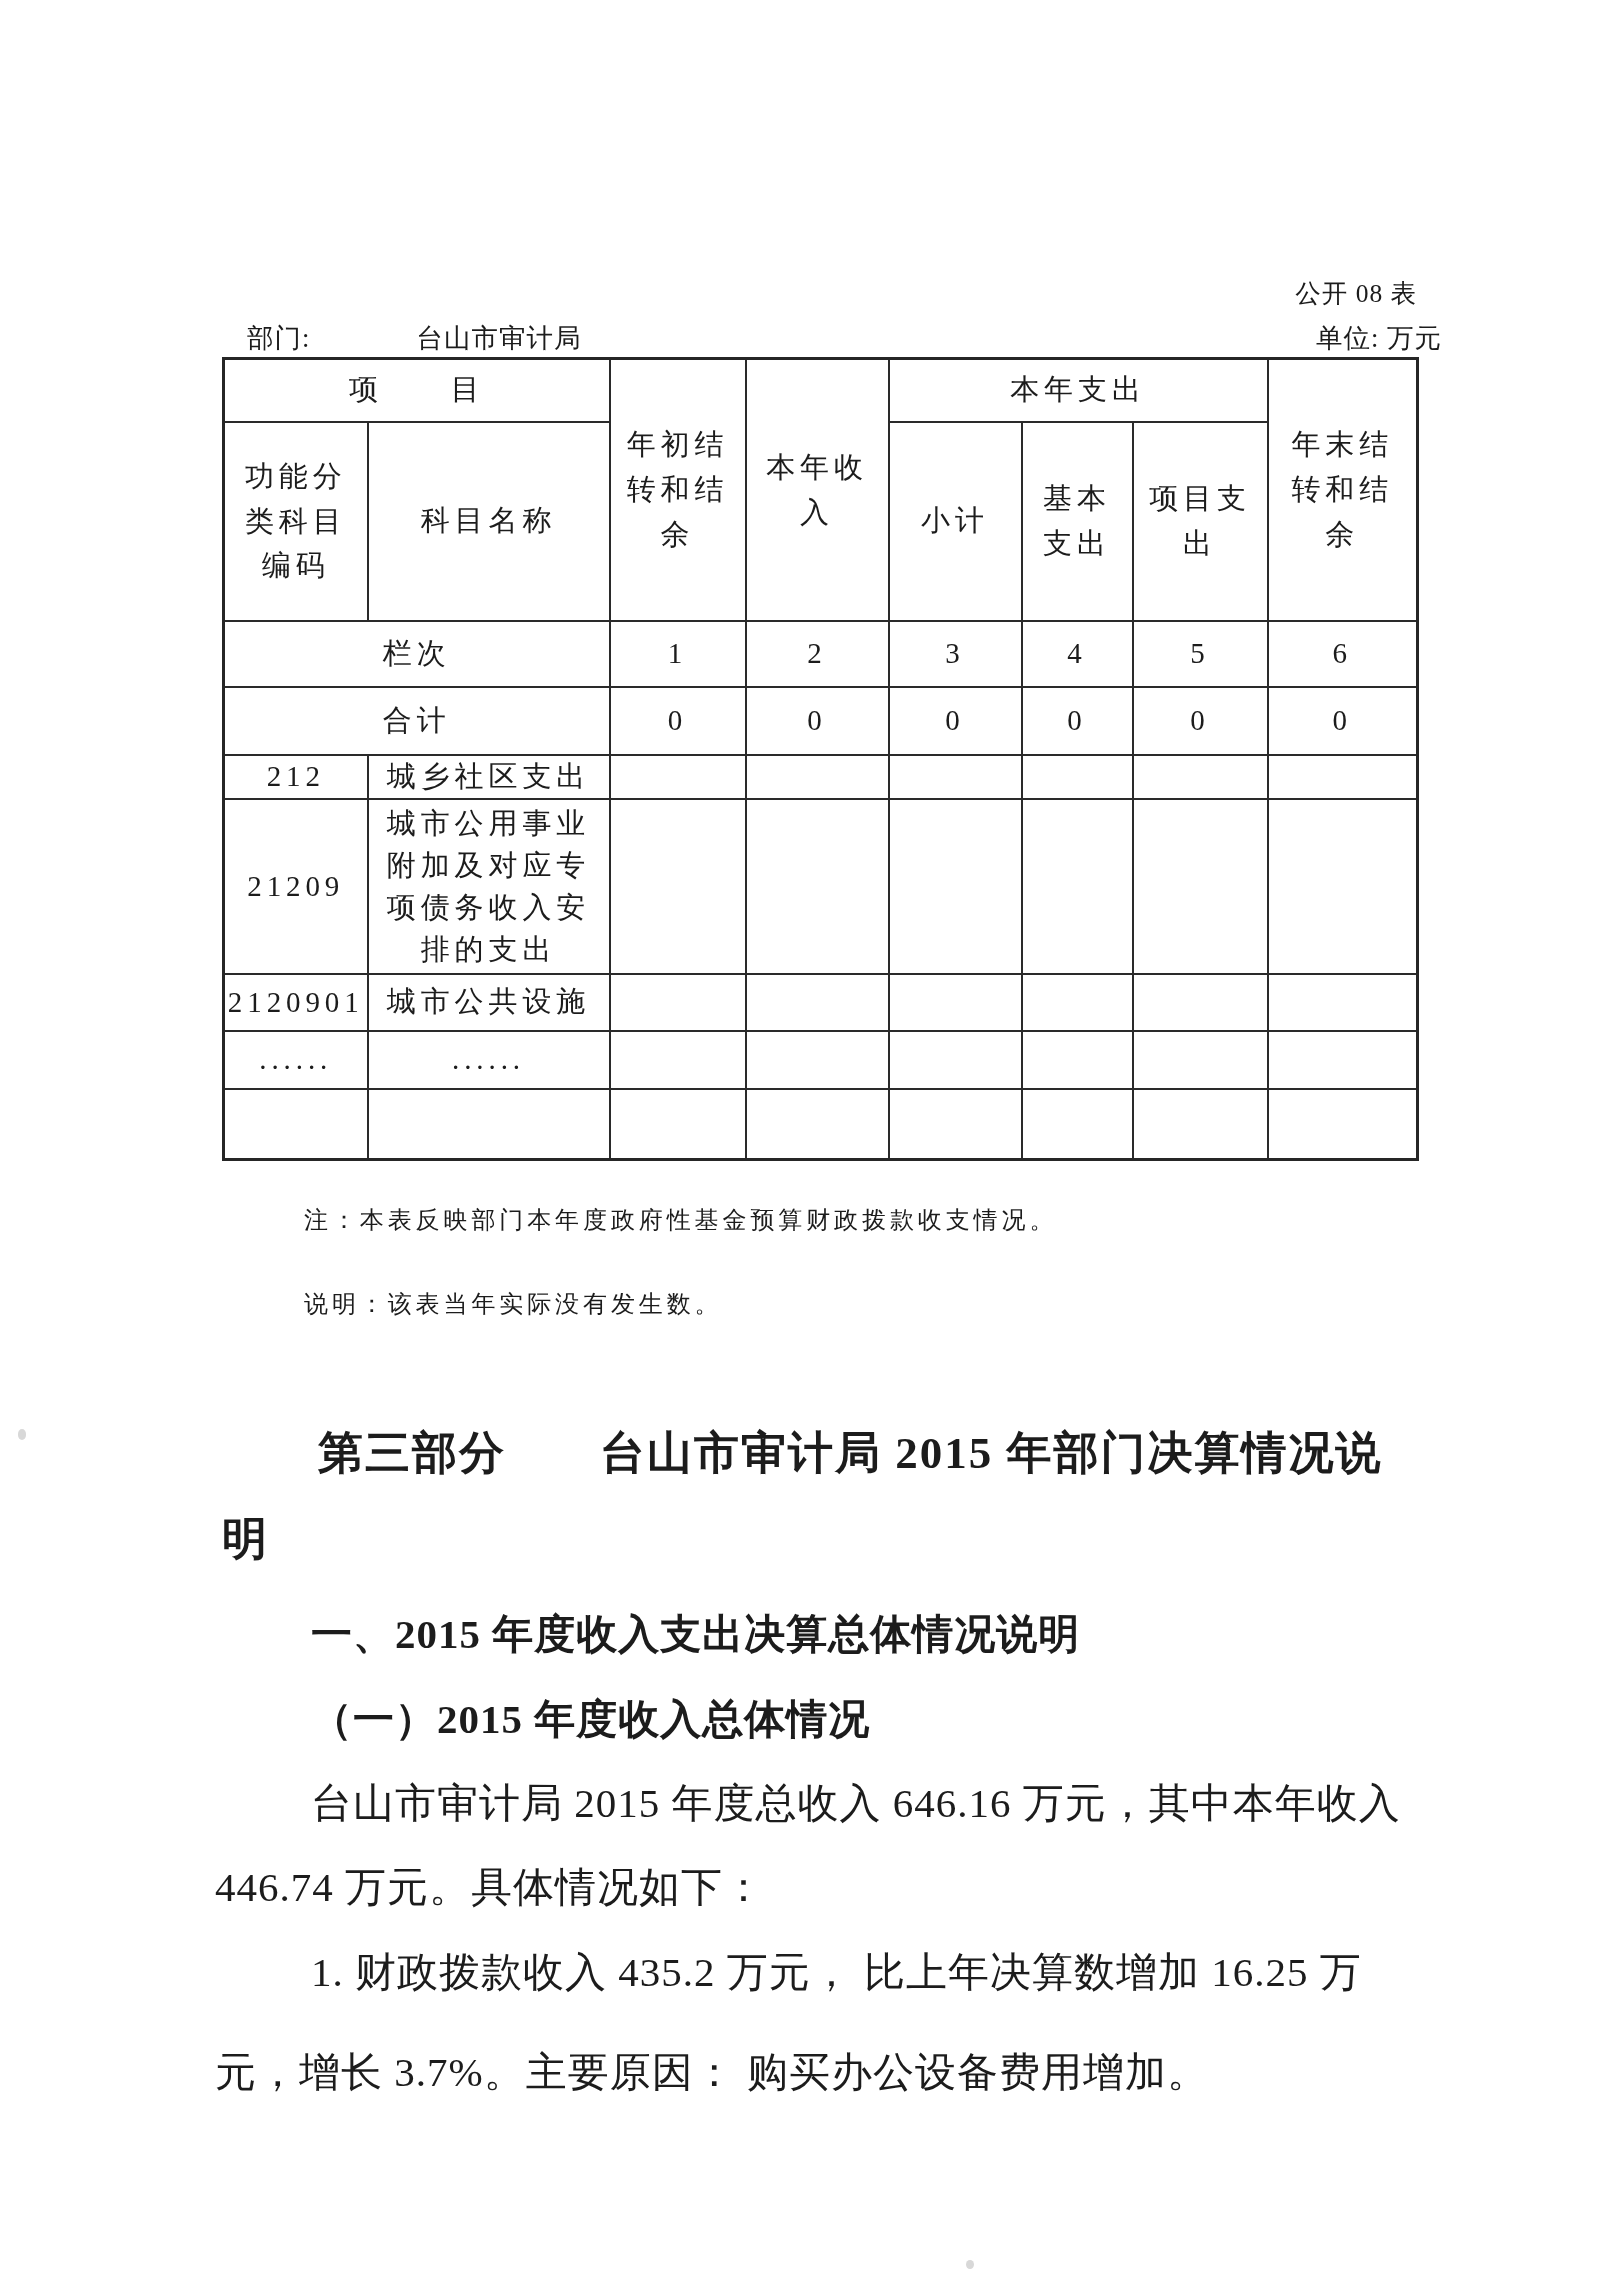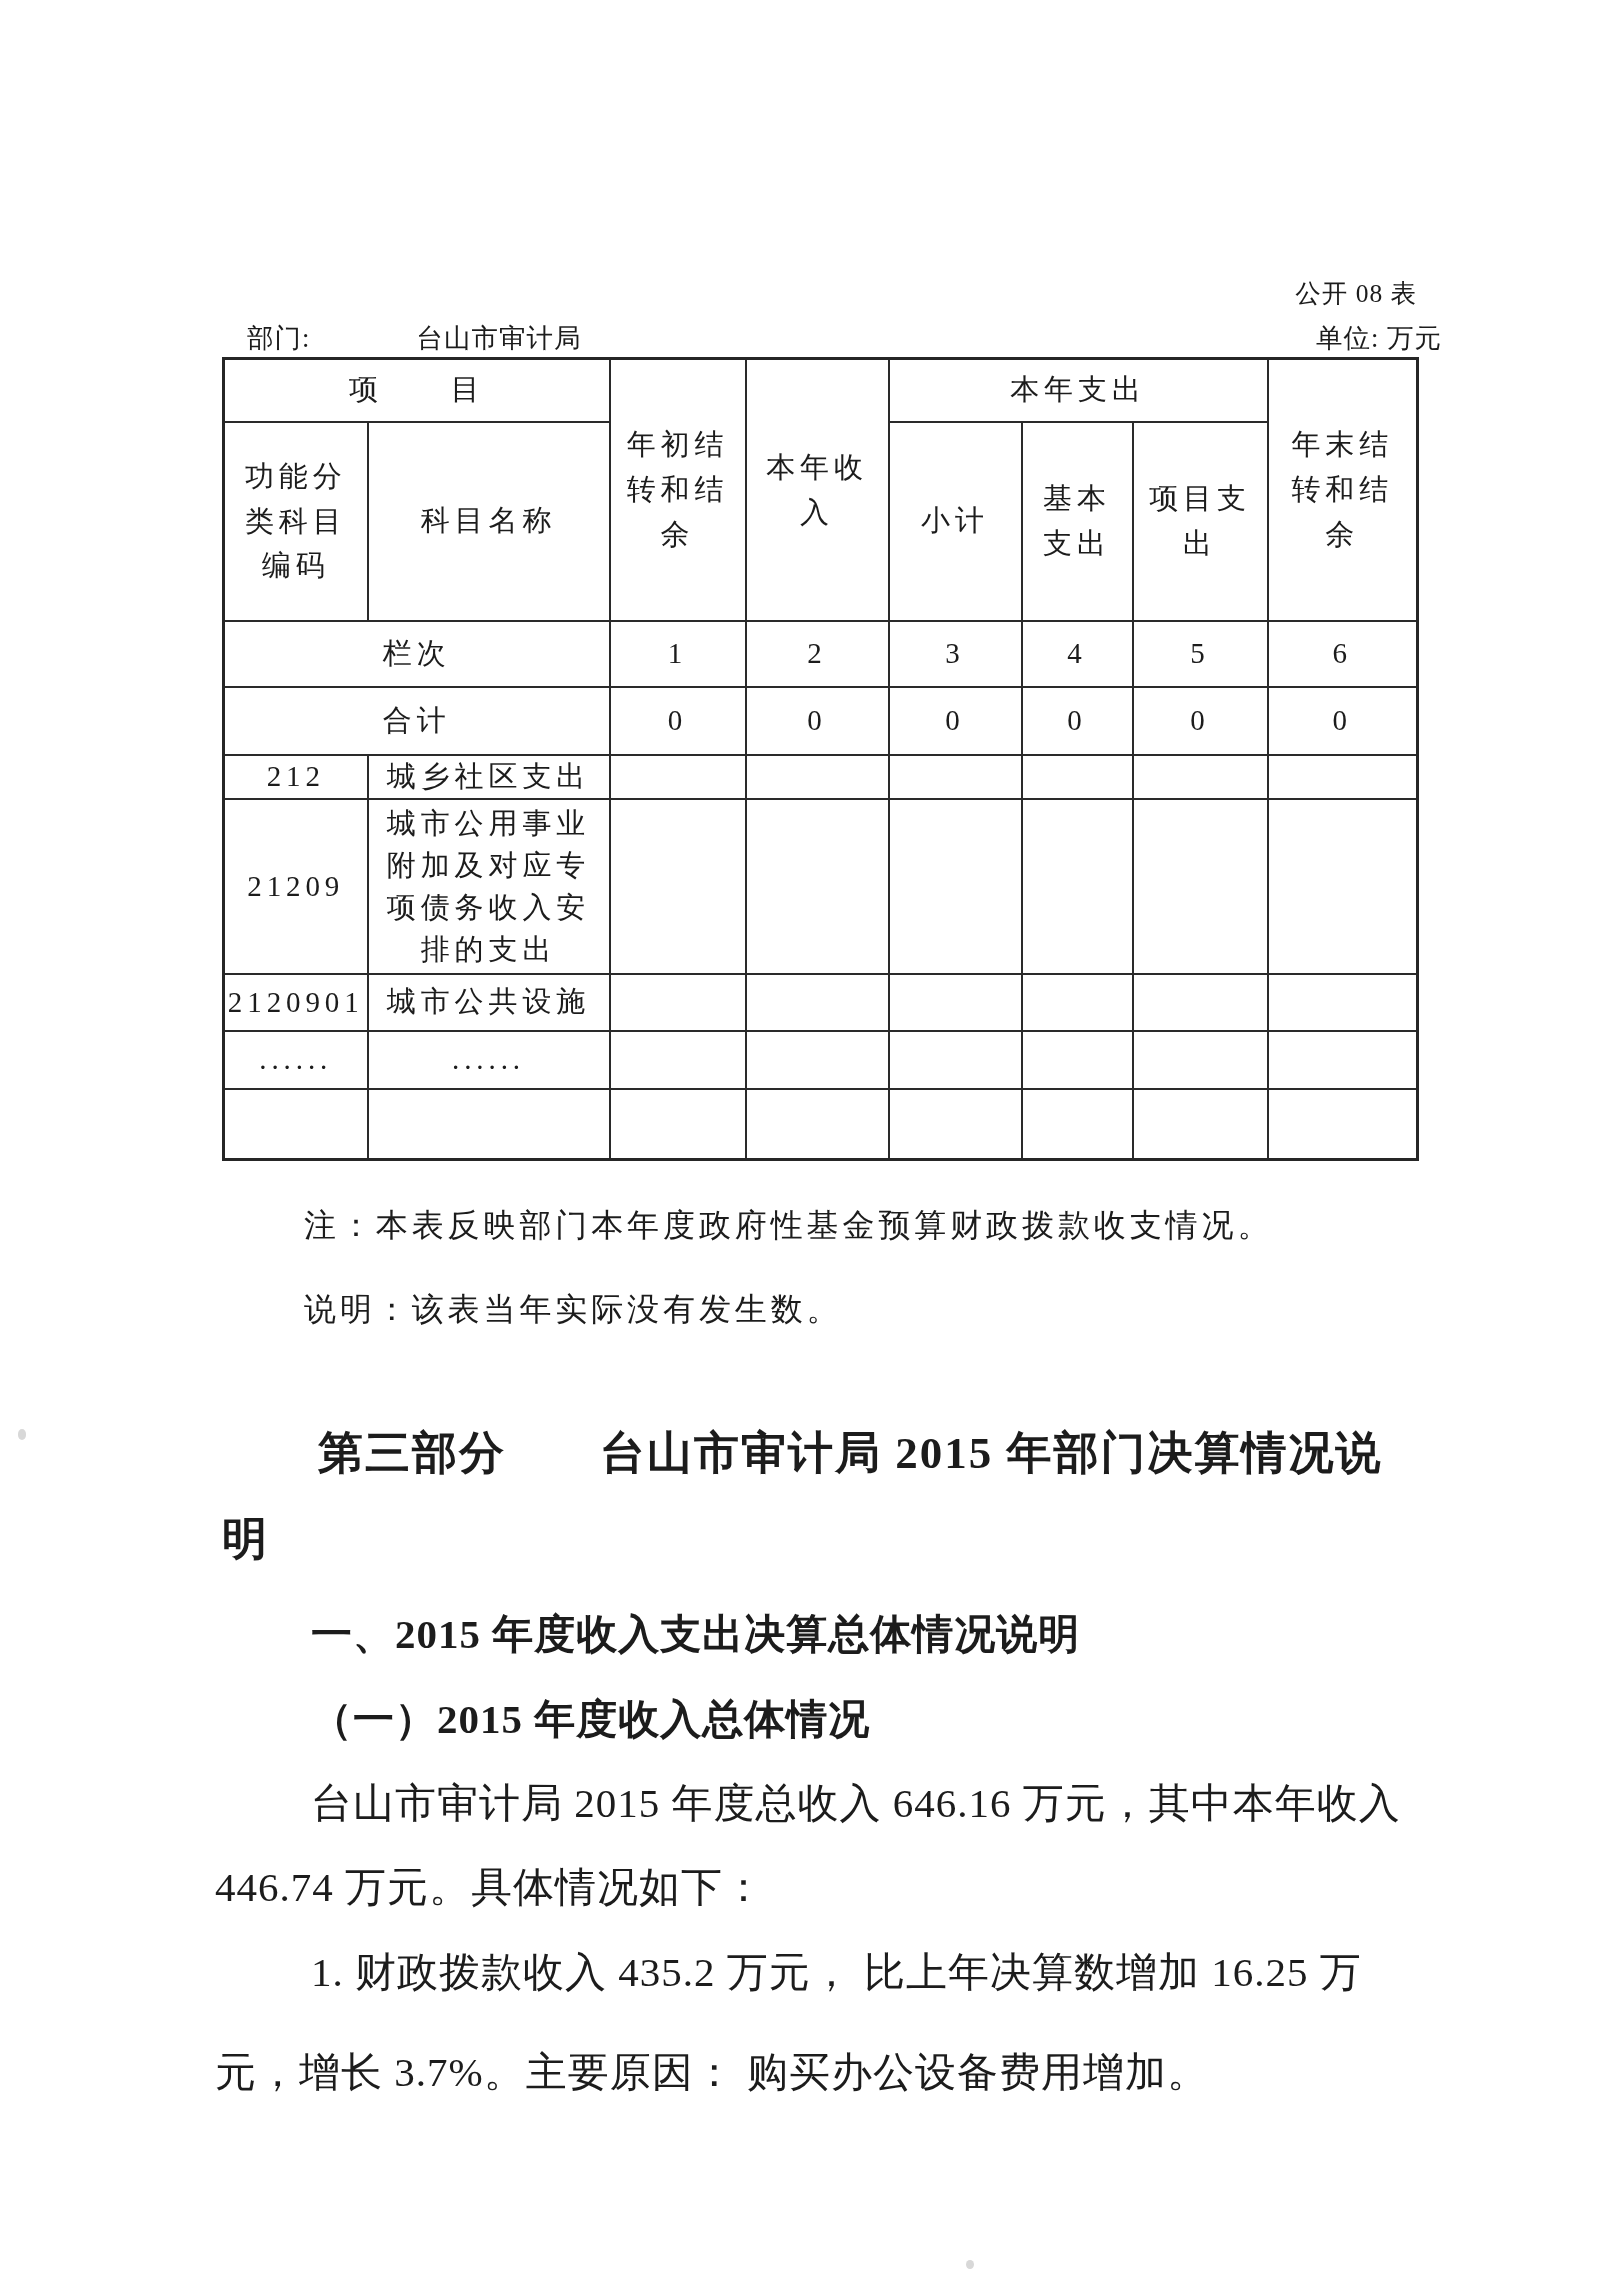--- a/index.html
+++ b/index.html
@@ -56,21 +56,21 @@
   tr.rh-a{height:63px;}
   tr.rh-b{height:199px;}
   tr.rh-c{height:66px;}
   tr.rh-d{height:68px;}
   tr.rh-e{height:44px;}
   tr.rh-f{height:175px;}
   tr.rh-g{height:57px;margin-top:44px;}
   tr.rh-h{height:58px;}
   tr.rh-i{height:71px;}
   
-  .note-line{left:304px;font-size:32px;letter-spacing:3.9px;white-space:nowrap;}
+  .note-line{left:304px;font-size:24px;letter-spacing:3.9px;white-space:nowrap;}
   .note-1{top:1204px;}
   .note-2{top:1288px;}
   
   .part-heading-1{
     top:1423px;left:222px;width:1235px;
     font-size:45px;font-weight:bold;letter-spacing:2px;
     text-indent:96px;white-space:nowrap;
   }
   .part-heading-2{
     top:1509px;left:222px;

